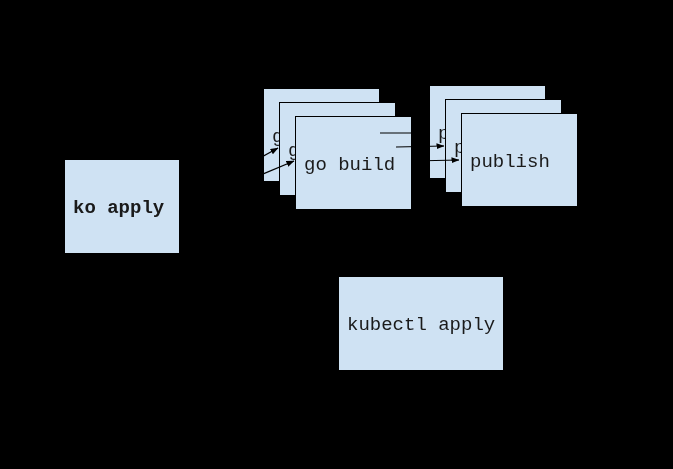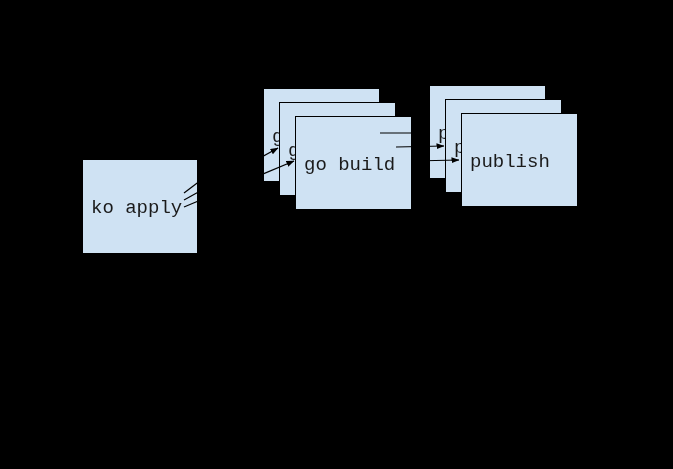--- a/index.html
+++ b/index.html
@@ -39,21 +39,21 @@
   .arrow-line {
     stroke: var(--arrow, #000000);
     stroke-width: 1.2;
   }
 </style>
 </head>
 <body>
 
 <div class="canvas" style="--bg: #000000; --node-fill: #cfe2f3; --node-border: #000000; --text: #1a1a1a; --arrow: #000000;">
 
-  <div class="node" style="left:82px; top:159px; width:116px; height:95px;">
+  <div class="node" style="left:64px; top:159px; width:116px; height:95px;font-weight:bold;">
     <span>ko apply</span>
   </div>
 
   <div class="node" style="left:263px; top:88px; width:117px; height:94px;">
     <span>go build</span>
   </div>
   <div class="node" style="left:279px; top:102px; width:117px; height:94px;">
     <span>go build</span>
   </div>
   <div class="node" style="left:295px; top:116px; width:117px; height:94px;">
@@ -63,20 +63,23 @@
   <div class="node" style="left:429px; top:85px; width:117px; height:94px;">
     <span>publish</span>
   </div>
   <div class="node" style="left:445px; top:99px; width:117px; height:94px;">
     <span>publish</span>
   </div>
   <div class="node" style="left:461px; top:113px; width:117px; height:94px;">
     <span>publish</span>
   </div>
 
+  <div class="node" style="left:338px; top:276px; width:166px; height:95px;">
+    <span>kubectl apply</span>
+  </div>
 
   <svg class="arrows" width="673" height="469" viewBox="0 0 673 469">
     <defs>
       <marker id="ah" markerUnits="userSpaceOnUse" markerWidth="8" markerHeight="6" refX="7.5" refY="3" orient="auto">
         <path d="M0,0 L8,3 L0,6 Z" fill="#000000"></path>
       </marker>
     </defs>
     <line class="arrow-line" x1="184" y1="193" x2="262" y2="134" marker-end="url(#ah)"></line>
     <line class="arrow-line" x1="184" y1="200" x2="278" y2="148" marker-end="url(#ah)"></line>
     <line class="arrow-line" x1="184" y1="207" x2="294" y2="161" marker-end="url(#ah)"></line>

